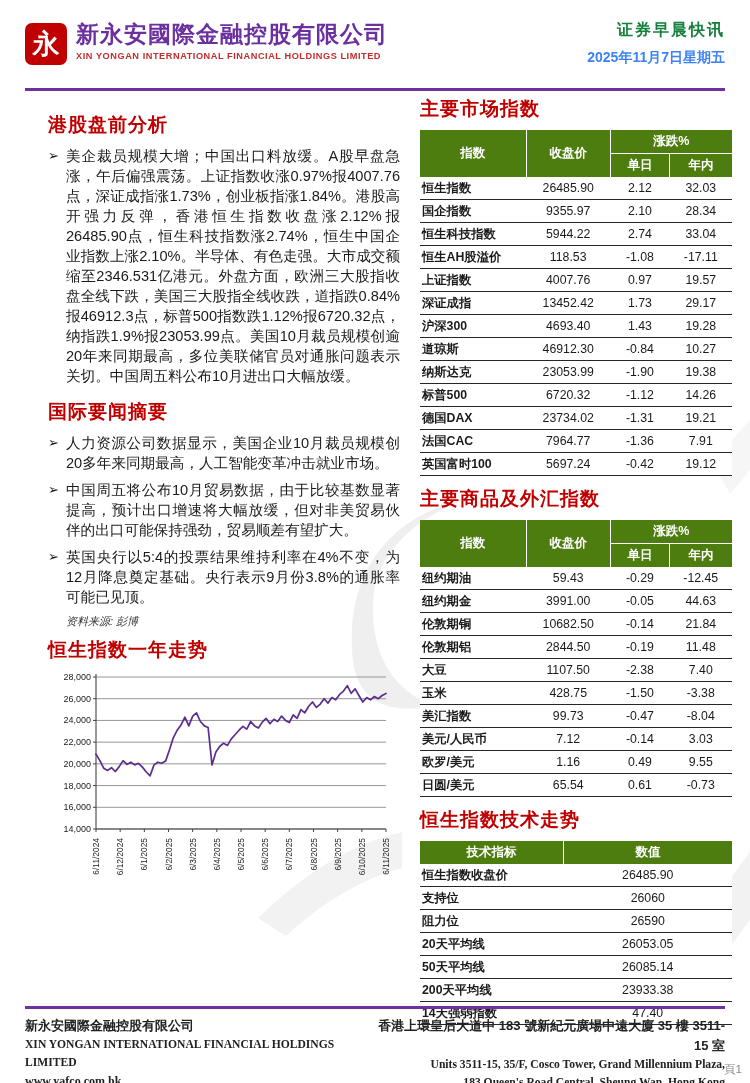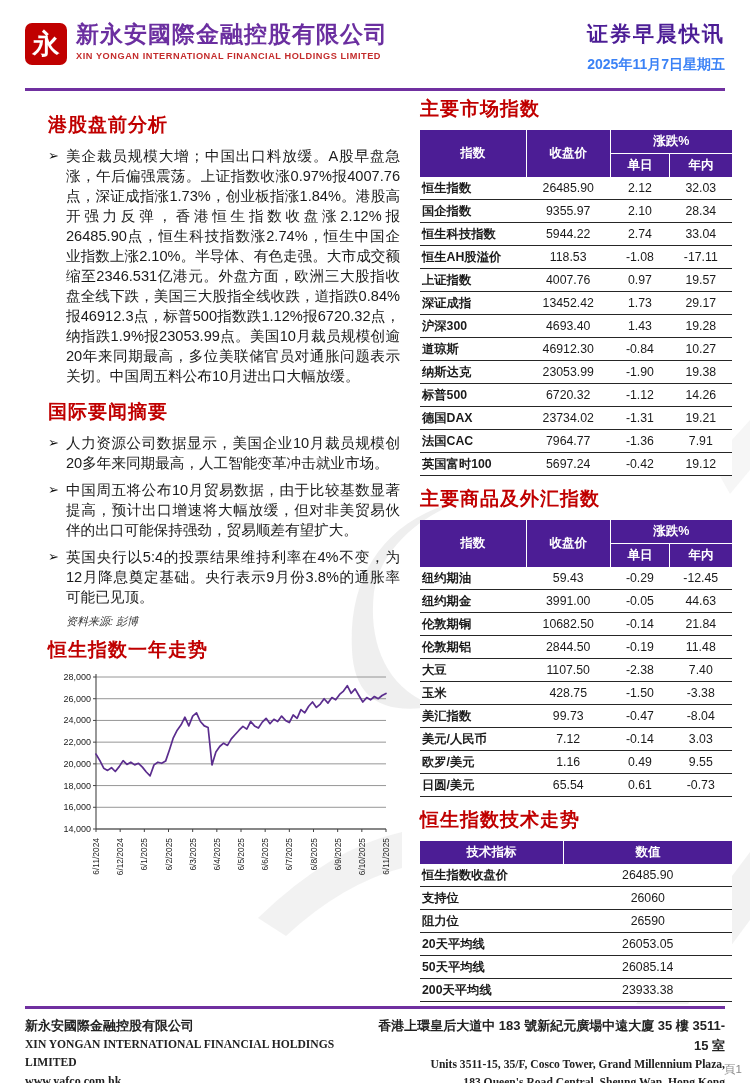--- a/index.html
+++ b/index.html
@@ -14,39 +14,39 @@
   .hdr { position:absolute; top:20px; left:25px; right:25px; display:flex;
          justify-content:space-between; align-items:flex-start; }
   .brand { display:flex; align-items:flex-start; }
   .logo { width:42px; height:42px; background:#C00000; border-radius:7px; color:#fff;
           font-weight:bold; font-size:27px; display:flex; align-items:center;
           justify-content:center; margin-top:3px; }
   .brand-text { margin-left:9px; }
   .brand-zh { color:#6B2FA0; font-weight:bold; font-size:23px; letter-spacing:1px; line-height:1.25; }
   .brand-en { color:#C42C2C; font-weight:bold; font-size:9.2px; letter-spacing:.55px; margin-top:2px; }
   .masthead { text-align:right; }
-  .mast-title { color:#4c1d95; font-weight:bold; font-size:21px; letter-spacing:2px;font-family:Liberation Serif, serif; }
+  .mast-title { color:#15803d; font-weight:bold; font-size:16px; letter-spacing:2px;font-family:Liberation Serif, serif; }
   .mast-date  { color:#3b82f6; font-weight:bold; font-size:14px; margin-top:8px; }
   .rule { position:absolute; left:25px; right:25px; height:3px; background:#7030A0; }
   .rule-top { top:88px; }
   .rule-bottom { top:1006px; }
 
   
   .col-left  { position:absolute; left:48px;  top:104px; width:352px; }
   .col-right { position:absolute; left:420px; top:88px; width:312px; }
   h2.sec { color:#C00000; font-size:19px; font-weight:bold; letter-spacing:1px; margin:8px 0 8px 0; }
 
   .bullet { display:flex; margin-bottom:7px; }
   .bullet .arrow { flex:0 0 18px; font-size:13px; color:#111; line-height:20px; }
   .bullet .btxt  { flex:1; font-size:14.6px; line-height:20px; text-align:justify; }
   .src-note { font-size:11px; font-style:italic; color:#333; margin:2px 0 0 18px; }
 
   
   table { width:100%; border-collapse:collapse; background:#fff; margin-bottom:10px; }
-  thead th { background:#4c1d95; color:#fff; font-weight:bold; font-size:12.5px;
+  thead th { background:#4d7c0f; color:#fff; font-weight:bold; font-size:12.5px;
              text-align:center; padding:3px 2px; }
   thead th.vsep { border-left:1.6px solid #fff; }
   thead th.hsep { border-bottom:1.6px solid #fff; }
   tbody td { font-size:12.3px; text-align:center; padding:2.5px 2px;
              border-bottom:1.6px solid #262626; white-space:nowrap; }
   tbody td.name { text-align:left; font-weight:bold; padding-left:2px; }
   .t1 col.c-name{width:34%} .t1 col.c-close{width:27%} .t1 col.c-d{width:19%} .t1 col.c-y{width:20%}
   .t3 col.c-ind{width:46%} .t3 col.c-val{width:54%}
 
   
@@ -394,20 +394,24 @@
             <td>26053.05</td>
           </tr>
           <tr>
             <td class="name">50天平均线</td>
             <td>26085.14</td>
           </tr>
           <tr>
             <td class="name">200天平均线</td>
             <td>23933.38</td>
           </tr>
+          <tr>
+            <td class="name">14天强弱指数</td>
+            <td>47.40</td>
+          </tr>
         </tbody>
     </table>
   </div>
 
   <div class="rule rule-bottom"></div>
   <div class="ftr">
     <div class="ftr-left">
       <div class="f-zh">新永安國際金融控股有限公司</div>
       <div class="f-en">XIN YONGAN INTERNATIONAL FINANCIAL HOLDINGS LIMITED</div>
       <div class="f-web">www.yafco.com.hk</div>

